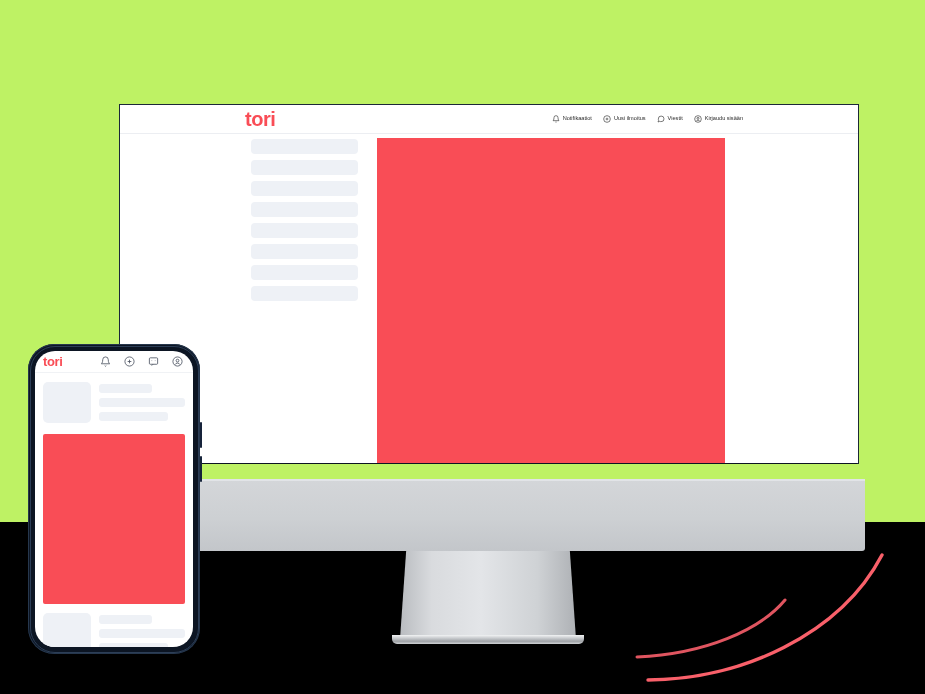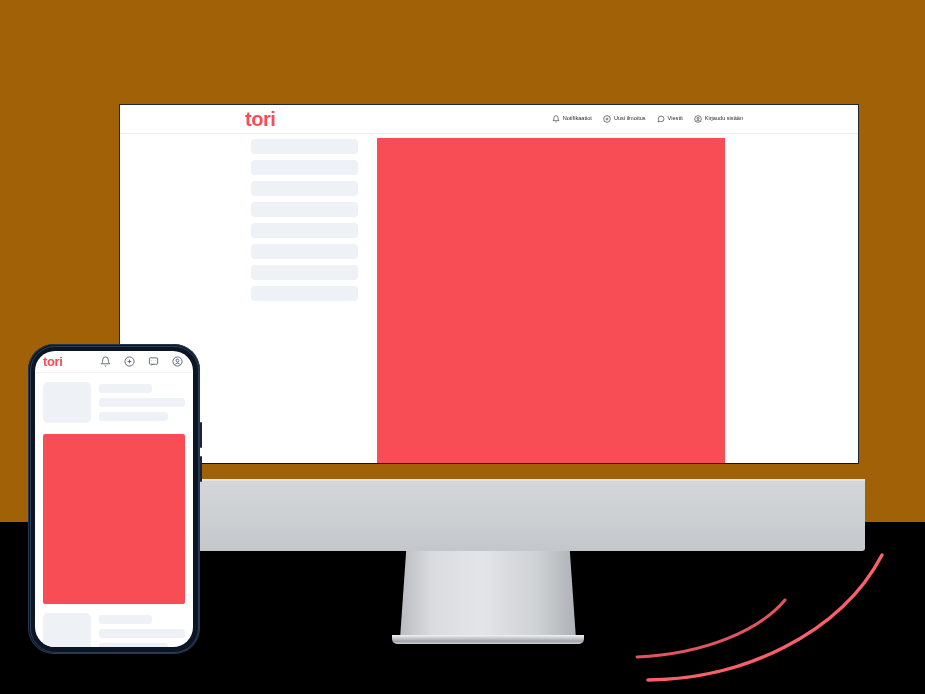--- a/index.html
+++ b/index.html
@@ -13,21 +13,21 @@
     overflow: hidden;
     font-family: "Liberation Sans", sans-serif;
     position: relative;
   }
 
   #stage {
     position: absolute;
     left: 0; top: 0;
     width: 925px;
     height: 522px;
-    background: #a16207;
+    background: #bef264;
   }
 
   
   .monitor {
     position: absolute;
     left: 119px;
     top: 104px;
     width: 740px;
     height: 360px;
   }

